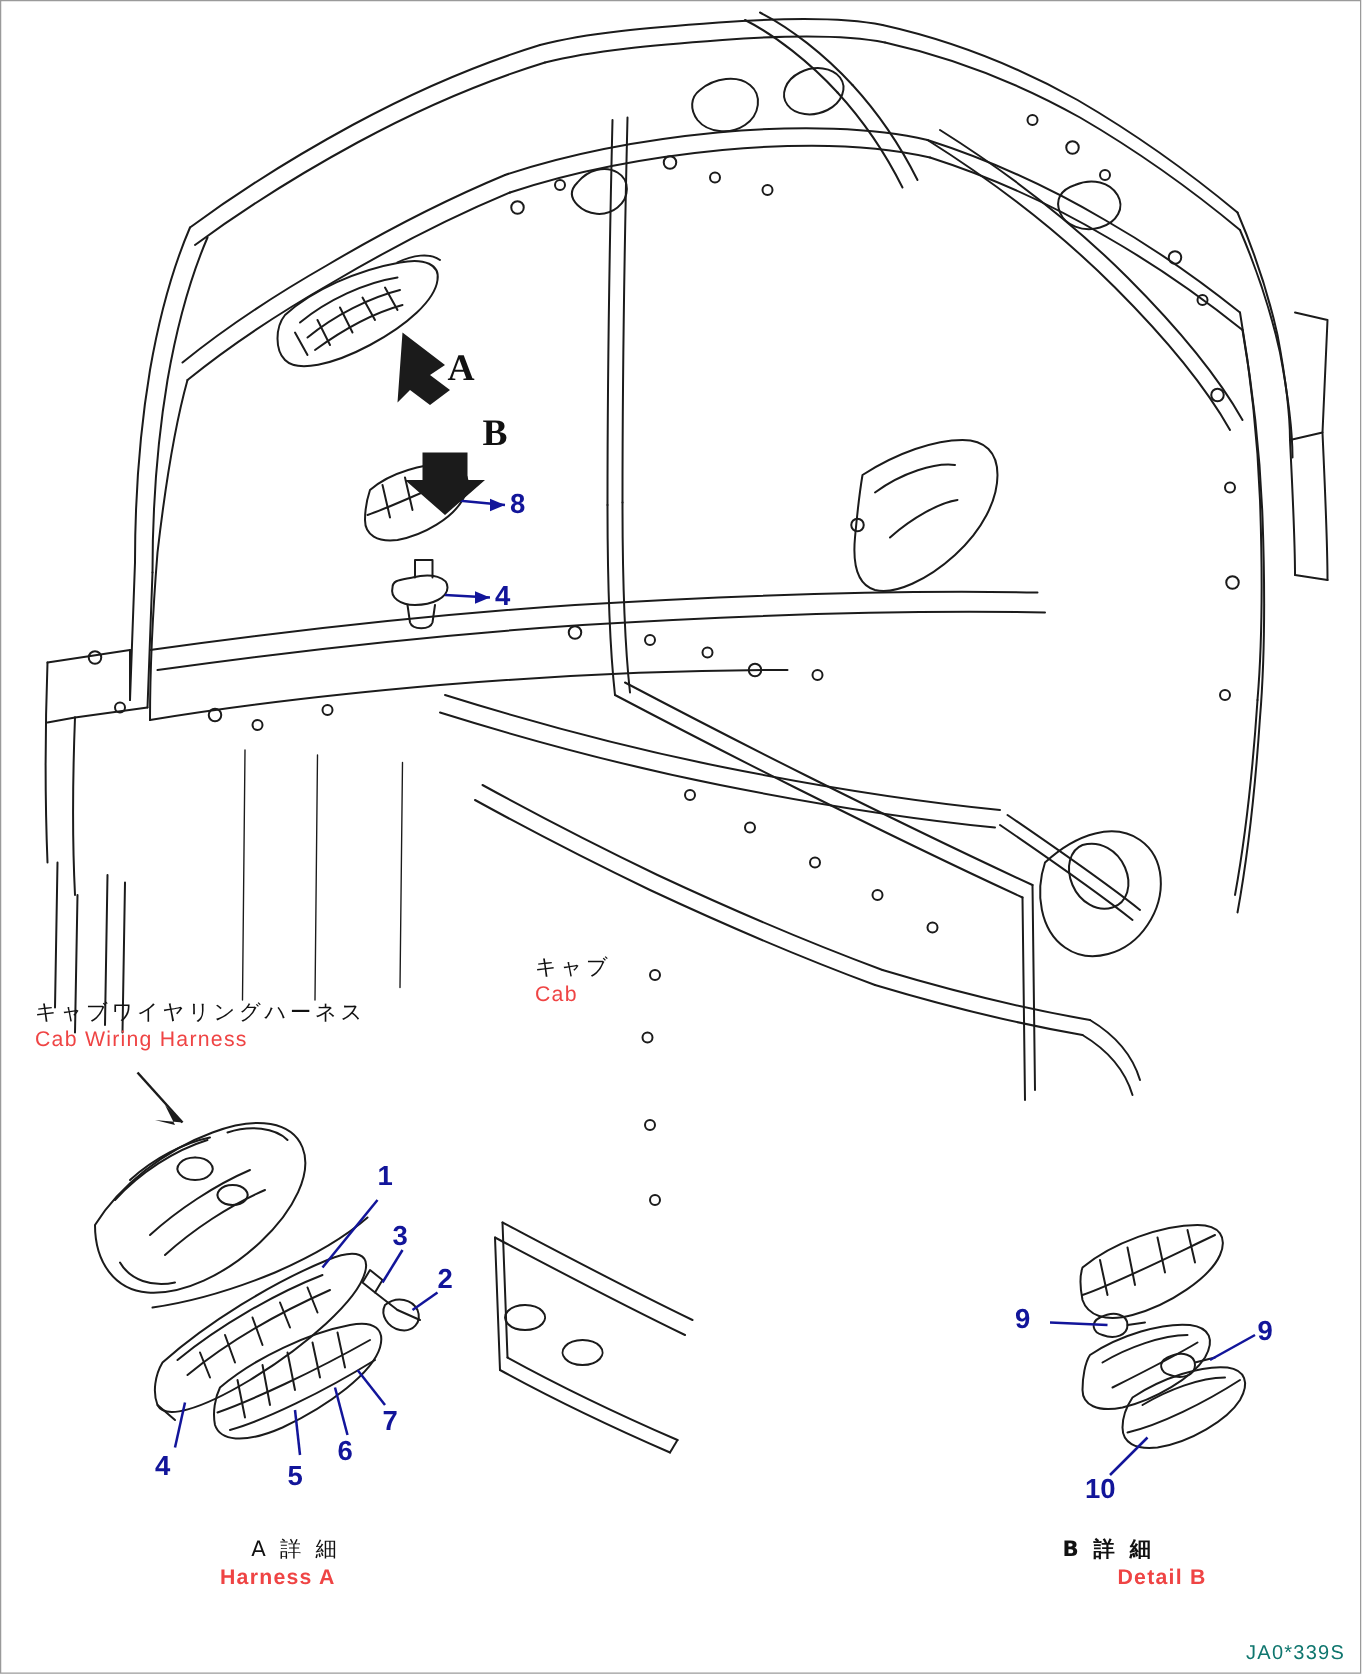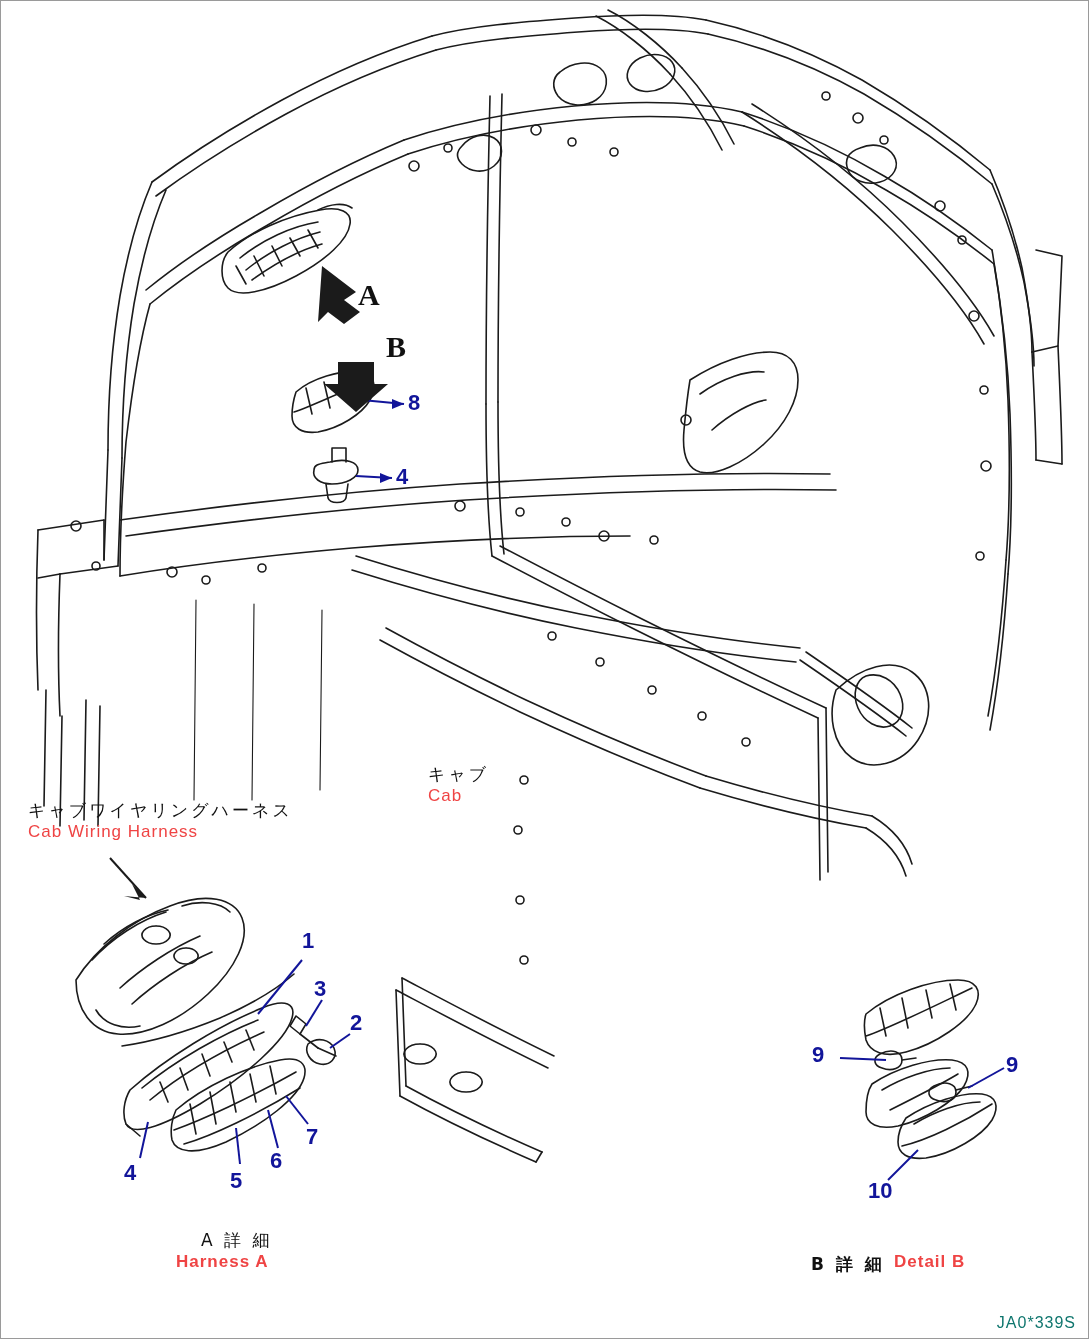--- a/index.html
+++ b/index.html
@@ -309,18 +309,18 @@
 
   <div class="lbl capj jp" style="left:28px;top:800px;">キャブワイヤリングハーネス</div>
   <div class="lbl cap" style="left:28px;top:822px;">Cab Wiring Harness</div>
 
   <div class="lbl capj jp" style="left:428px;top:764px;">キャブ</div>
   <div class="lbl cap" style="left:428px;top:786px;">Cab</div>
 
   <div class="lbl capj jp" style="left:160px;top:1230px;font-weight:normal;margin-left:41px;">A 詳 細</div>
   <div class="lbl cap" style="left:176px;top:1252px;font-weight:bold;">Harness A</div>
 
-  <div class="lbl capj jp" style="left:811px;top:1230px;font-weight:bold;margin-top:24px;">B 詳 細</div>
+  <div class="lbl capj jp" style="left:850px;top:1230px;font-weight:bold;">B 詳 細</div>
   <div class="lbl cap" style="left:862px;top:1252px;font-weight:bold;margin-left:32px;">Detail B</div>
 
   <div class="code">JA0*339S</div>
 
 </div>
 
 </body></html>

